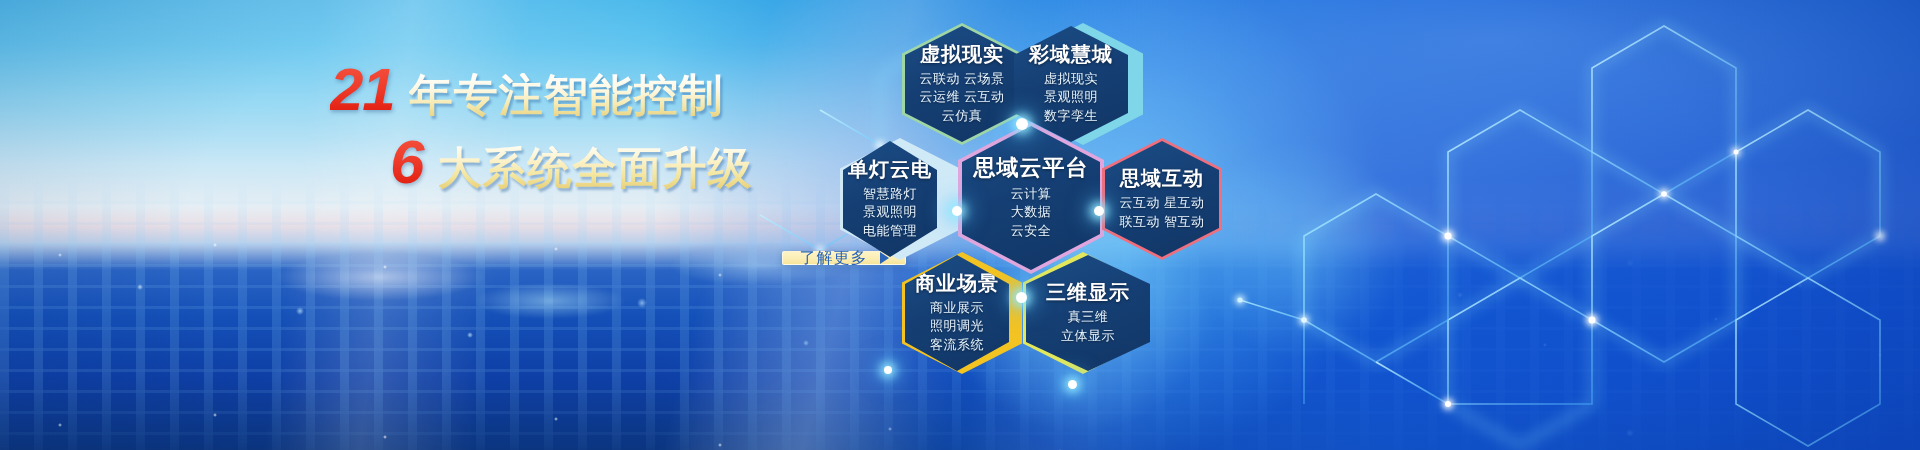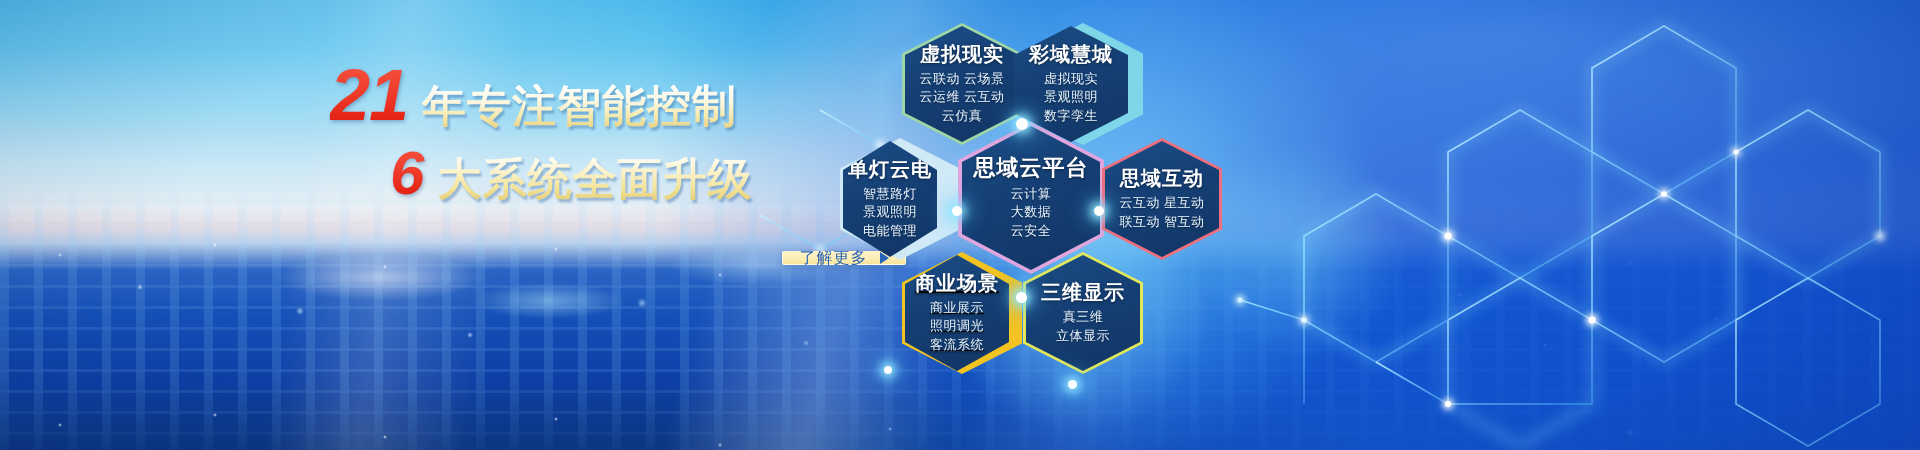--- a/index.html
+++ b/index.html
@@ -119,21 +119,21 @@
   
   .hexnet{ position:absolute; inset:0; }
 
   
   .headline{
     position:absolute; left:330px; top:62px; width:470px;
   }
   .hl-line{ display:flex; align-items:flex-end; white-space:nowrap; }
   .hl-line.l2{ margin-top:16px; padding-left:60px; }
   .hl-num{
-    font-size:72px; font-weight:bold; font-style:italic;
+    font-size:60px; font-weight:bold; font-style:italic;
     line-height:.92; letter-spacing:-1px;
     background:linear-gradient(to bottom,#f4533f 0%,#ef3b2a 48%,#e01b0d 100%);
     -webkit-background-clip:text; background-clip:text;
     color:transparent; -webkit-text-fill-color:transparent;
     filter:drop-shadow(1px 2px 2px rgba(20,60,120,.35));
     padding-right:4px;
   }
   .hl-num.n2{ font-size:62px; }
   .hl-text{
     font-size:44px; font-weight:bold; line-height:1;
@@ -346,31 +346,31 @@
     <div class="hexborder" style="left:282px; top:138px; width:120px; height:122px; background:#ef6f7e; filter:drop-shadow(0 0 10px rgba(255,130,150,.75));"></div>
     <div class="hexcard" style="left:285px; top:141px; width:114px; height:116px;">
       <div class="hex-title">思域互动</div>
       <div class="hex-sub">
         <div>云互动  星互动</div>
         <div>联互动  智互动</div>
       </div>
     </div>
 
     <div class="hexborder" style="left:82px; top:252px; width:120px; height:122px; background:#f3c322; filter:drop-shadow(0 0 9px rgba(255,210,60,.7));"></div>
-    <div class="hexcard" style="left:85px; top:255px; width:104px; height:116px;text-decoration:underline;">
+    <div class="hexcard" style="left:85px; top:255px; width:104px; height:116px;">
       <div class="hex-title">商业场景</div>
       <div class="hex-sub">
         <div>商业展示</div>
         <div>照明调光</div>
         <div>客流系统</div>
       </div>
     </div>
 
     <div class="hexborder" style="left:203px; top:252px; width:120px; height:122px; background:#e2e85a; filter:drop-shadow(0 0 9px rgba(235,245,110,.75));"></div>
-    <div class="hexcard" style="left:206px; top:255px; width:114px; height:116px;">
+    <div class="hexcard" style="left:206px; top:255px; width:124px; height:116px;">
       <div class="hex-title">三维显示</div>
       <div class="hex-sub">
         <div>真三维</div>
         <div>立体显示</div>
       </div>
     </div>
 
     <div class="node" style="left:196px; top:118px; width:12px; height:12px;"></div>
     <div class="node" style="left:274px; top:206px; width:10px; height:10px;"></div>
     <div class="node" style="left:196px; top:292px; width:11px; height:11px;"></div>

